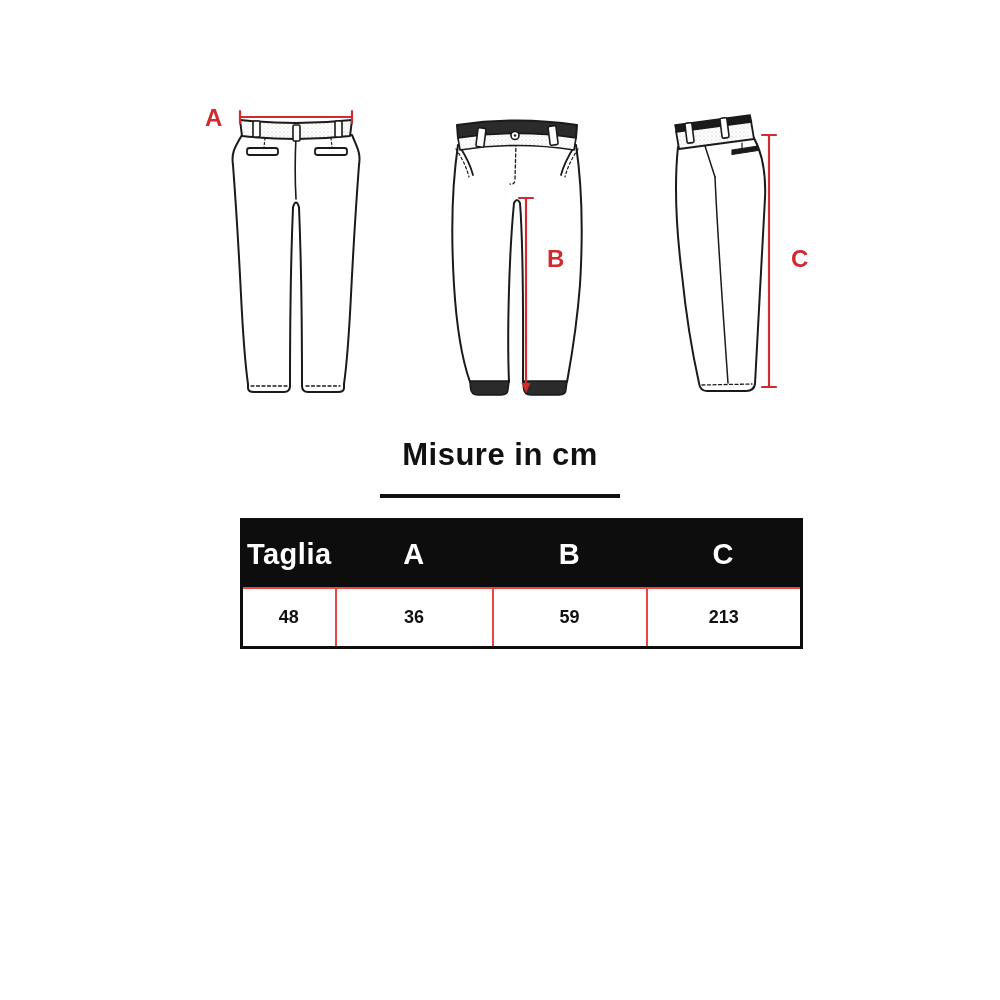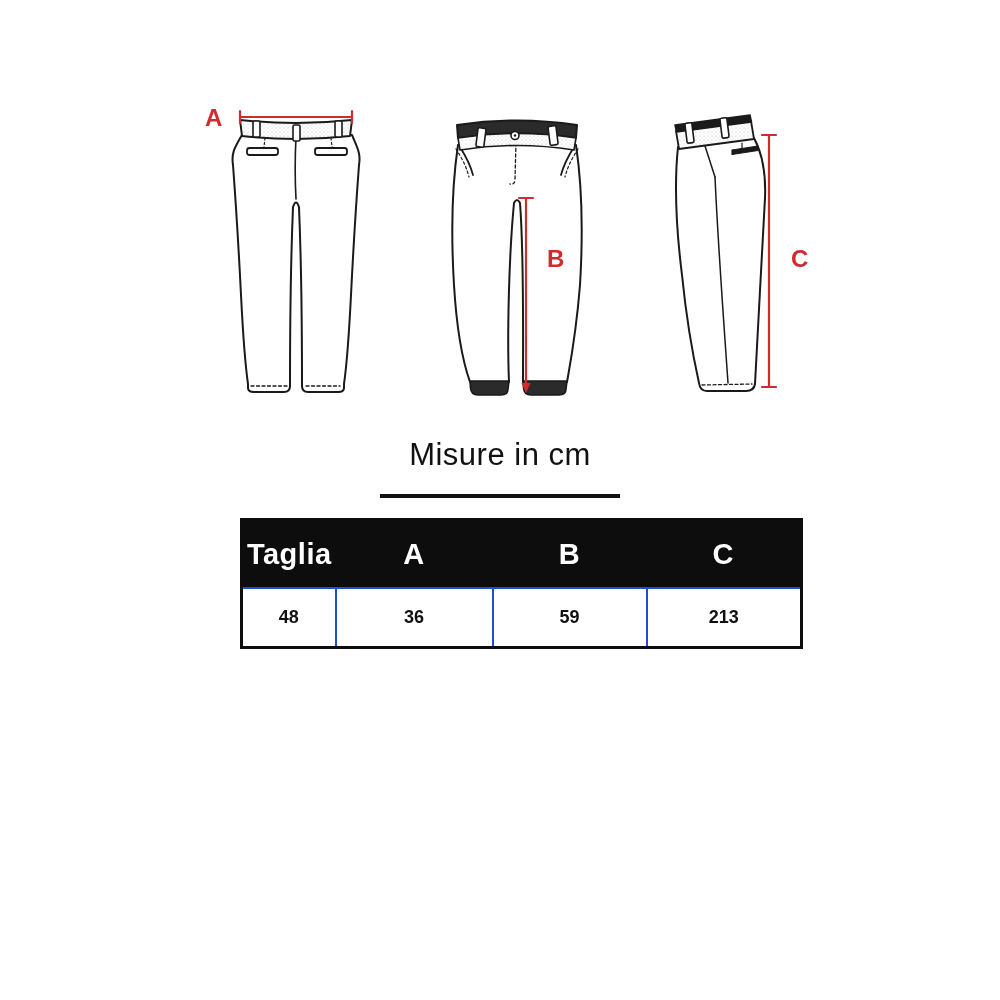--- a/index.html
+++ b/index.html
@@ -7,39 +7,39 @@
     position:relative;width:1000px;height:1000px;background:#ffffff;overflow:hidden;
     font-family:"Liberation Sans","DejaVu Sans",sans-serif;
   }
   .drawing{position:absolute;}
   #back-view-svg{left:195px;top:95px;}
   #front-view-svg{left:445px;top:95px;}
   #side-view-svg{left:655px;top:95px;}
 
   .title-block{position:absolute;top:436px;left:0;width:100%;text-align:center;}
   .title-text{
-    font-size:31px;font-weight:normal;color:#111;letter-spacing:0.5px;line-height:38px;margin:0;
+    font-size:31px;font-weight:bold;color:#111;letter-spacing:0.5px;line-height:38px;margin:0;
   }
   .title-underline{width:240px;height:4px;background:#111;margin:20px auto 0 auto;}
 
   .size-table-wrap{position:absolute;left:240px;top:518px;width:560px;}
   table.size-table{
     width:100%;border-collapse:collapse;border:3px solid #0d0d0d;table-layout:fixed;
   }
   table.size-table col.c0{width:94px;}
   table.size-table col.c1{width:157px;}
   table.size-table col.c2{width:154px;}
   table.size-table col.c3{width:155px;}
   table.size-table thead th{
     background:#0d0d0d;color:#ffffff;height:64px;font-size:29px;font-weight:bold;
     letter-spacing:0.5px;text-align:center;border:0;
   }
   table.size-table tbody td{
     background:#ffffff;color:#111111;height:55px;font-size:18px;font-weight:bold;
-    text-align:center;border:2px solid #1d4ed8;
+    text-align:center;border:2px solid #ef4444;
   }
   svg text.measure-label{
     font-family:"Liberation Sans","DejaVu Sans",sans-serif;font-weight:bold;font-size:24px;
   }
 </style>
 </head>
 <body>
 
 <div class="page">
 

